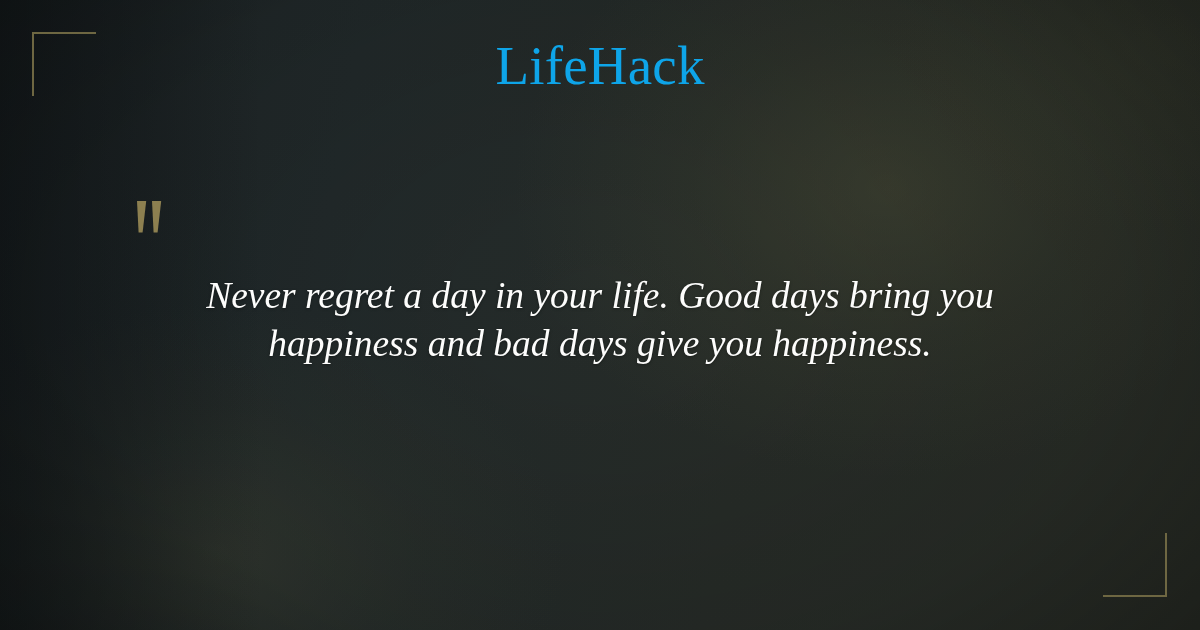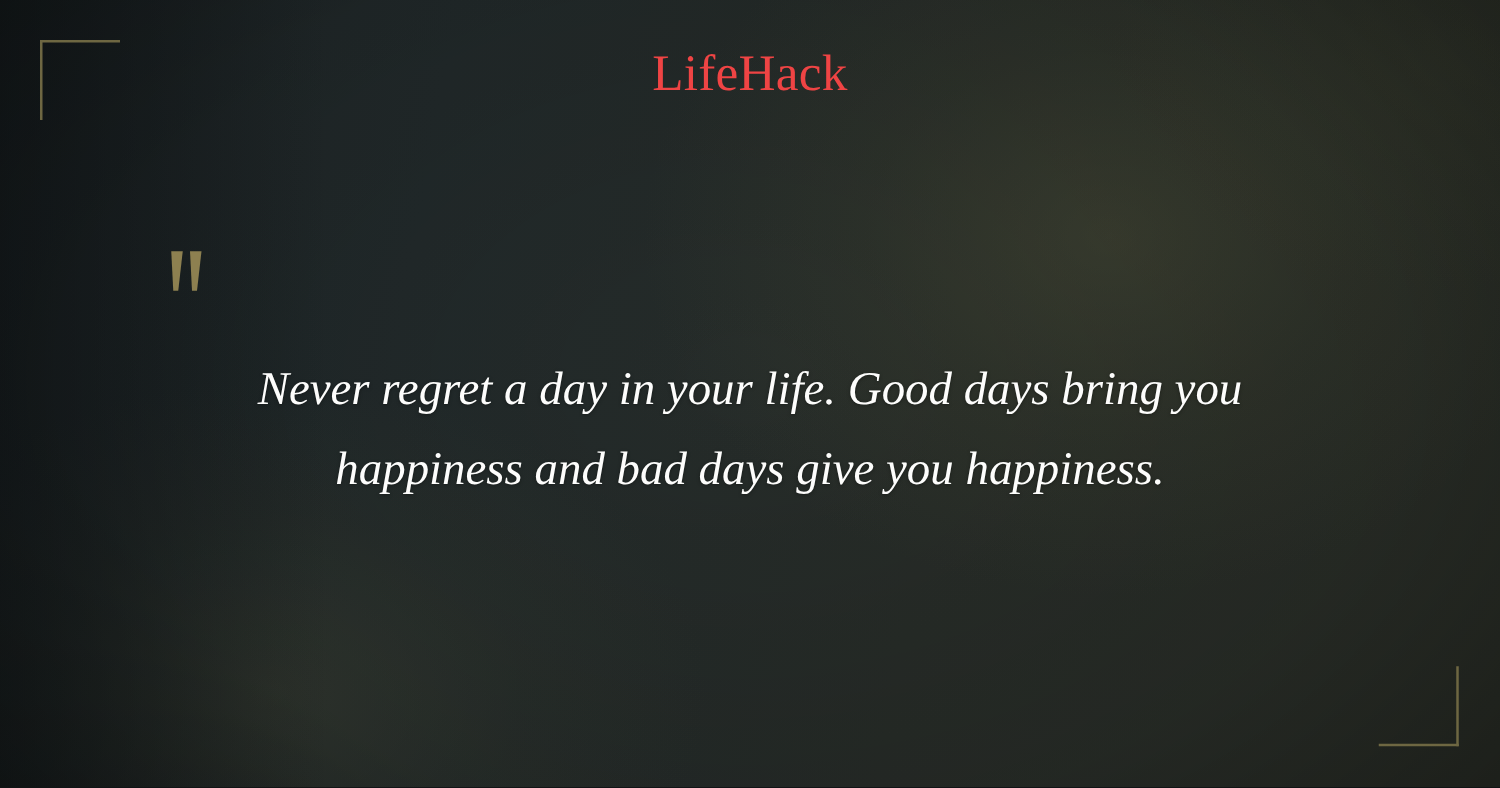--- a/index.html
+++ b/index.html
@@ -81,45 +81,45 @@
     border-right: 2px solid #6e6742;
   }
 
   
   .brand {
     position: absolute;
     top: 38px;
     left: 0;
     width: 100%;
     text-align: center;
-    font-size: 41px;
+    font-size: 55px;
     line-height: 1;
     letter-spacing: 0.2px;
-    color: #ef4444;
+    color: #0ea5e9;
     font-family: "Liberation Serif", "DejaVu Serif", serif;
   }
 
   
   .quote-mark {
     position: absolute;
     left: 131px;
     top: 200px;
     width: 44px;
     height: 42px;
   }
 
   
   .quote-block {
     position: absolute;
     left: 100px;
     right: 100px;
     top: 272px;
   }
   .quote-text {
-    margin: 16px;
+    margin: 0;
     text-align: center;
     font-style: italic;
     font-size: 37.5px;
     line-height: 48px;
     color: #fdfdfc;
     font-family: "Liberation Serif", "DejaVu Serif", serif;
     text-shadow: 0 1px 3px rgba(0,0,0,0.35);
   }
 </style>
 </head>

